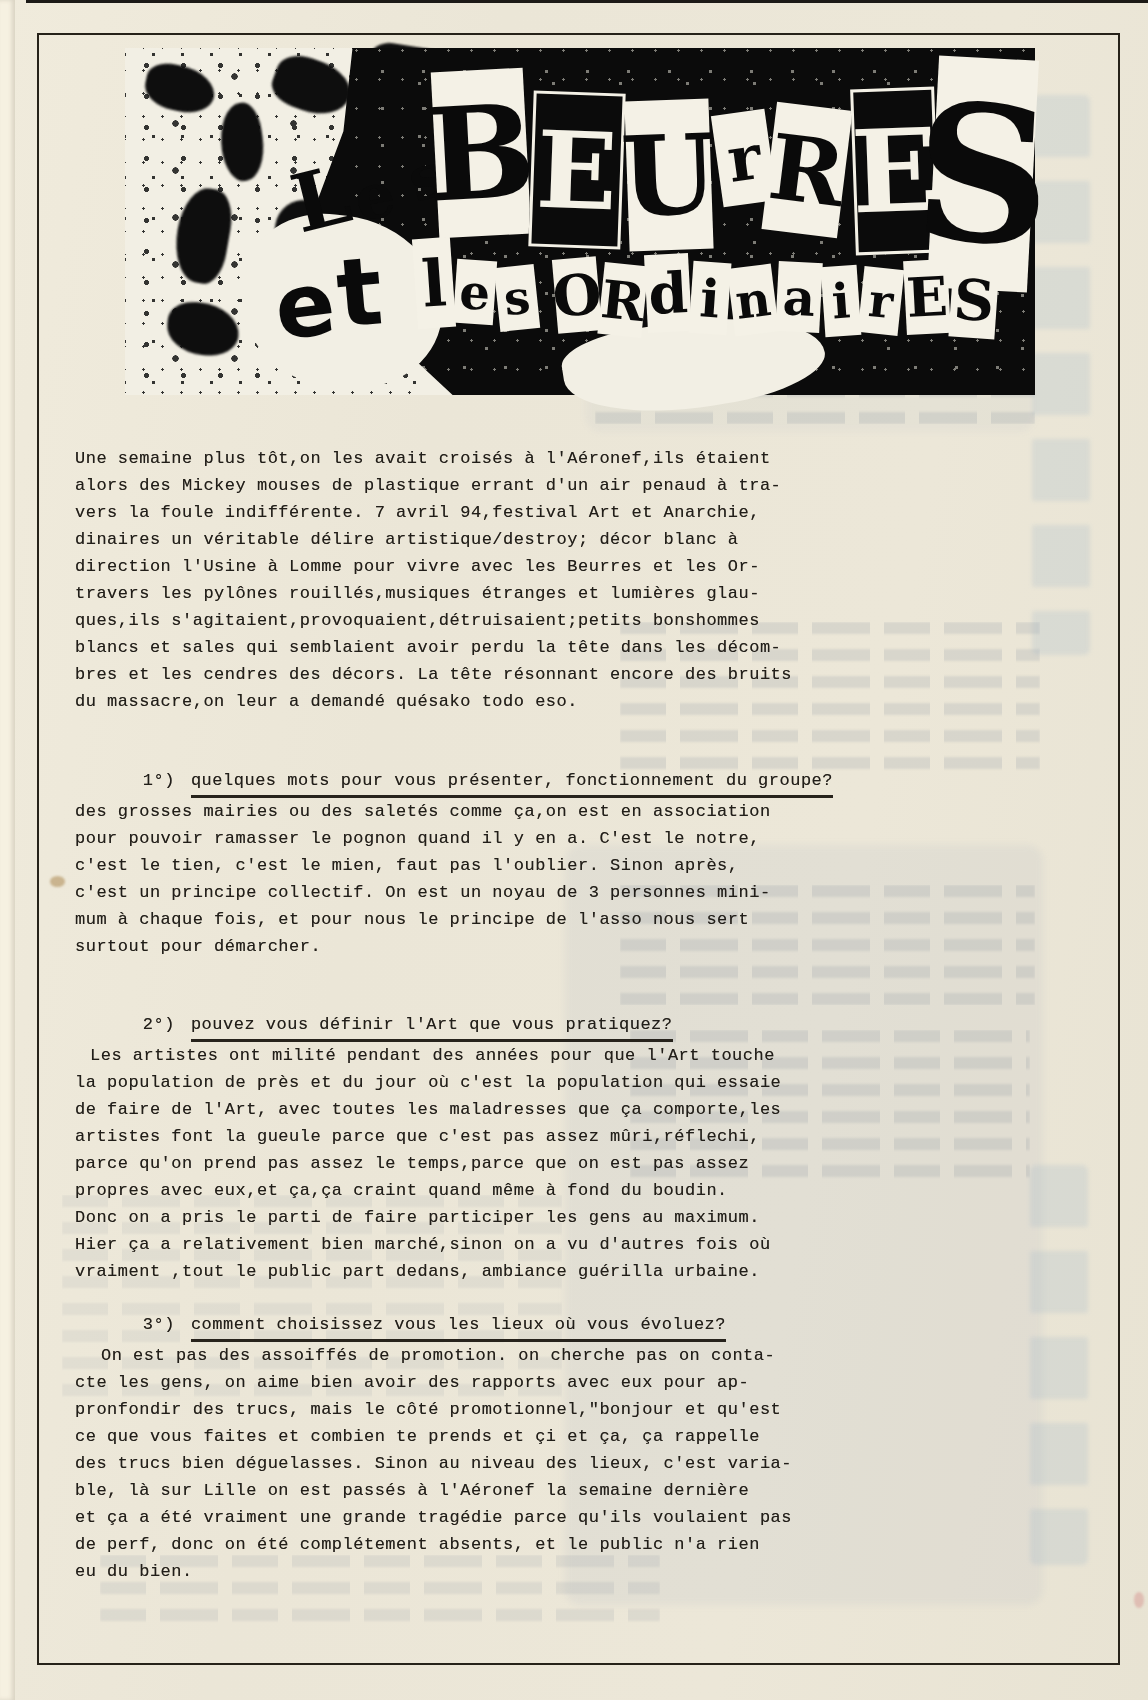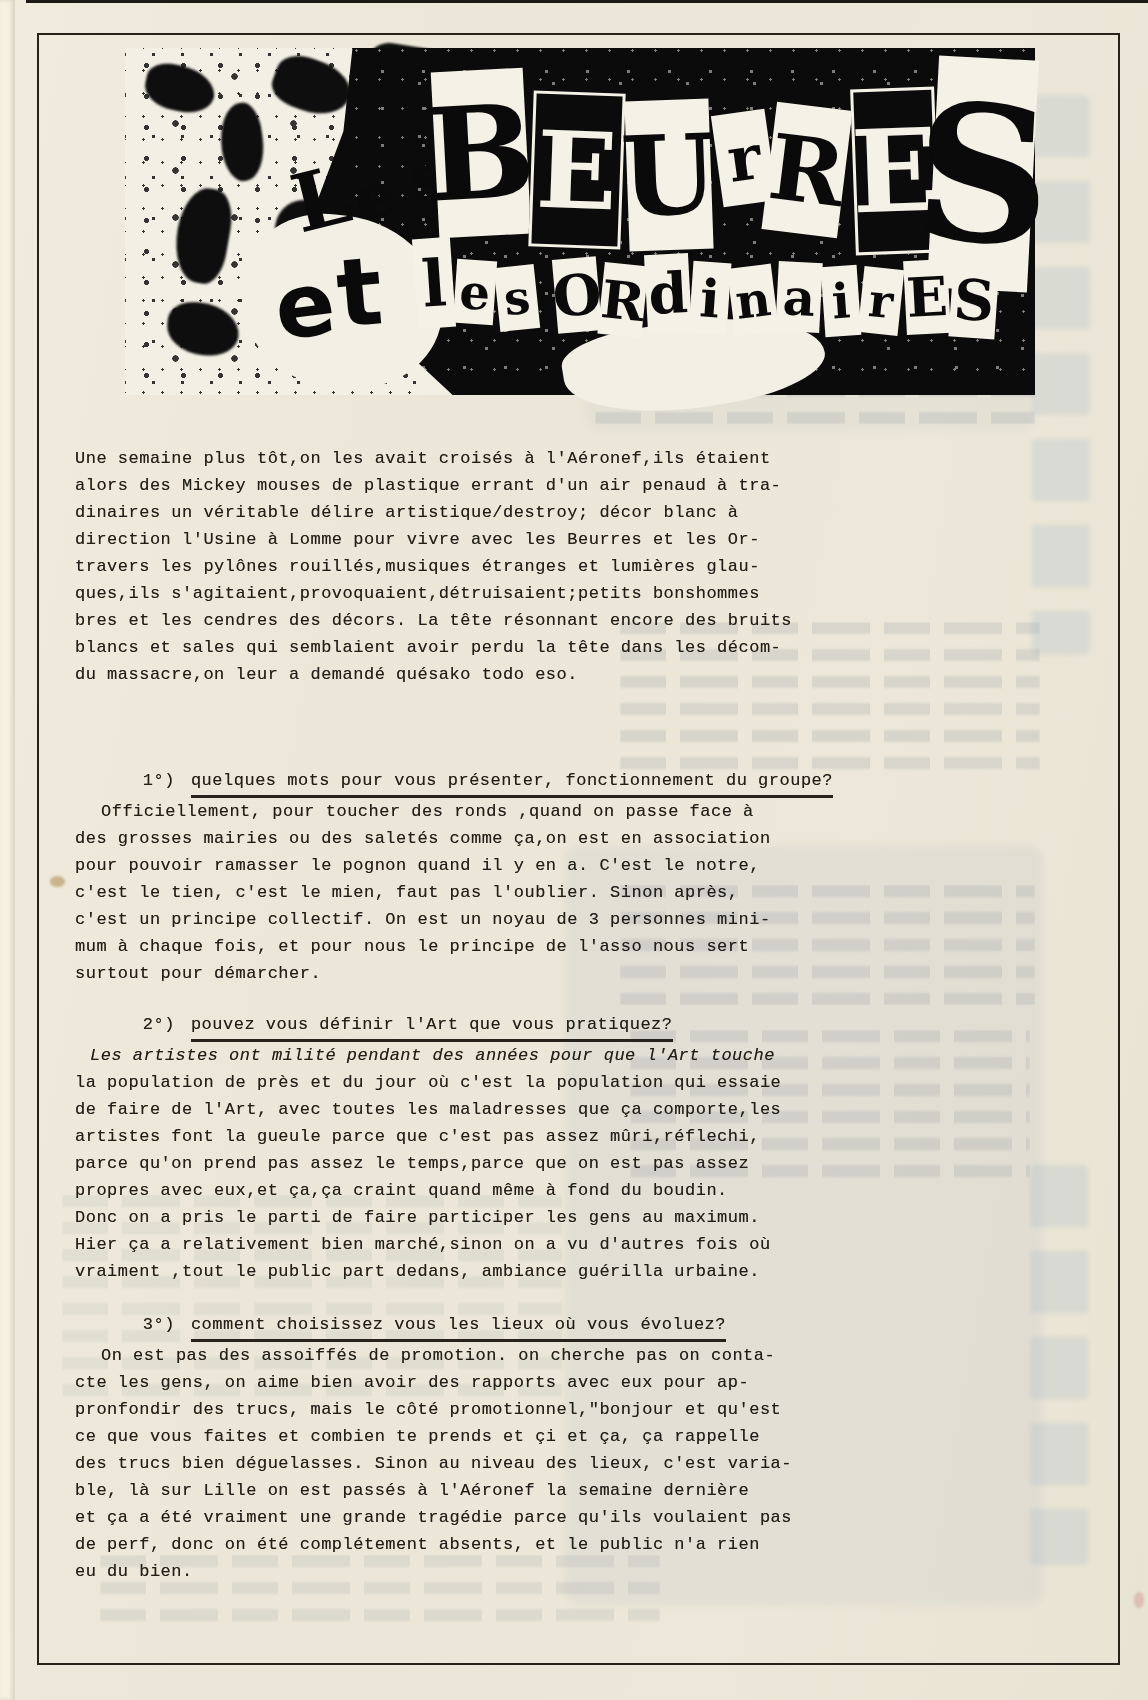--- a/index.html
+++ b/index.html
@@ -157,49 +157,49 @@
         <span>E</span>
       </div>
     <div class="tile" style="left:826px; top:214px; width:46px; height:76px; font-size:56px; transform:rotate(4deg);">
         <span>S</span>
       </div>
   </div>
 
   <div class="para mono" style="left:75px; top:445px; width:980px;">
     <div class="tl">Une semaine plus tôt,on les avait croisés à l'Aéronef,ils étaient</div>
     <div class="tl">alors des Mickey mouses de plastique errant d'un air penaud à tra-</div>
+    <div class="tl">vers la foule indifférente. 7 avril 94,festival Art et Anarchie,</div>
     <div class="tl">dinaires un véritable délire artistique/destroy; décor blanc à</div>
     <div class="tl">direction l'Usine à Lomme pour vivre avec les Beurres et les Or-</div>
     <div class="tl">travers les pylônes rouillés,musiques étranges et lumières glau-</div>
     <div class="tl">ques,ils s'agitaient,provoquaient,détruisaient;petits bonshommes</div>
+    <div class="tl">blancs et sales qui semblaient avoir perdu la tête dans les décom-</div>
     <div class="tl">bres et les cendres des décors. La tête résonnant encore des bruits</div>
-    <div class="tl">blancs et sales qui semblaient avoir perdu la tête dans les décom-</div>
     <div class="tl">du massacre,on leur a demandé quésako todo eso.</div>
   </div>
 
   <div class="qline mono" style="left:100px; top:752px;text-align:right;">
     <span class="qnum">1°)</span><span class="qtext">quelques mots pour vous présenter, fonctionnement du groupe?</span>
   </div>
 
   <div class="para mono" style="left:75px; top:798px; width:980px;">
-    <div class="tl" style="padding-left:26px;">Officiellement, pour toucher des ronds ,quand on passe face à</div>
     <div class="tl">des grosses mairies ou des saletés comme ça,on est en association</div>
     <div class="tl">pour pouvoir ramasser le pognon quand il y en a. C'est le notre,</div>
     <div class="tl">c'est le tien, c'est le mien, faut pas l'oublier. Sinon après,</div>
     <div class="tl">c'est un principe collectif. On est un noyau de 3 personnes mini-</div>
     <div class="tl">mum à chaque fois, et pour nous le principe de l'asso nous sert</div>
     <div class="tl">surtout pour démarcher.</div>
   </div>
 
   <div class="qline mono" style="left:100px; top:996px;">
     <span class="qnum">2°)</span><span class="qtext">pouvez vous définir l'Art que vous pratiquez?</span>
   </div>
 
   <div class="para mono" style="left:75px; top:1042px; width:980px;">
-    <div class="tl" style="padding-left:15px;font-style:italic;">Les artistes ont milité pendant des années pour que l'Art touche</div>
+    <div class="tl" style="padding-left:15px;">Les artistes ont milité pendant des années pour que l'Art touche</div>
     <div class="tl">la population de près et du jour où c'est la population qui essaie</div>
     <div class="tl">de faire de l'Art, avec toutes les maladresses que ça comporte,les</div>
     <div class="tl">artistes font la gueule parce que c'est pas assez mûri,réflechi,</div>
     <div class="tl">parce qu'on prend pas assez le temps,parce que on est pas assez</div>
     <div class="tl">propres avec eux,et ça,ça craint quand même à fond du boudin.</div>
     <div class="tl">Donc on a pris le parti de faire participer les gens au maximum.</div>
     <div class="tl">Hier ça a relativement bien marché,sinon on a vu d'autres fois où</div>
     <div class="tl">vraiment ,tout le public part dedans, ambiance guérilla urbaine.</div>
   </div>
 

